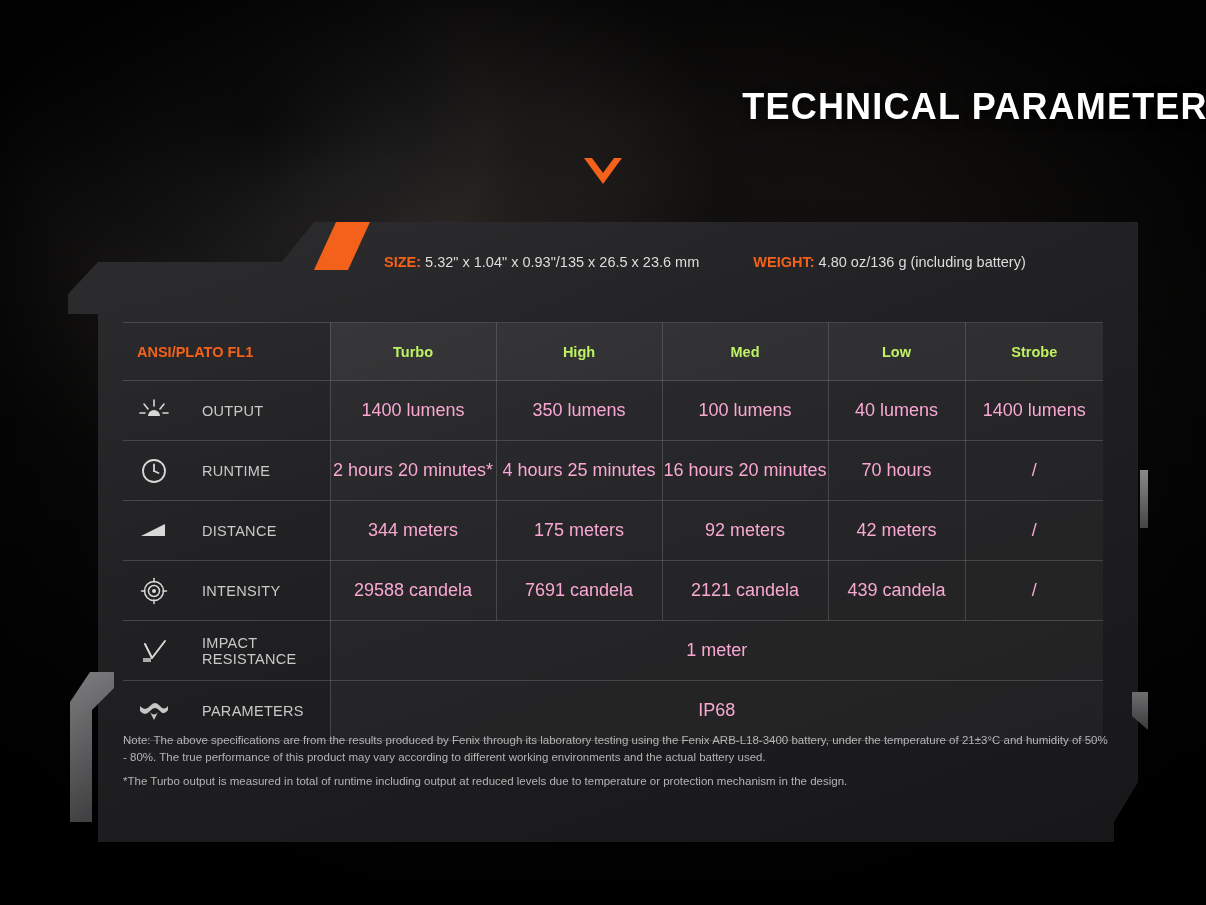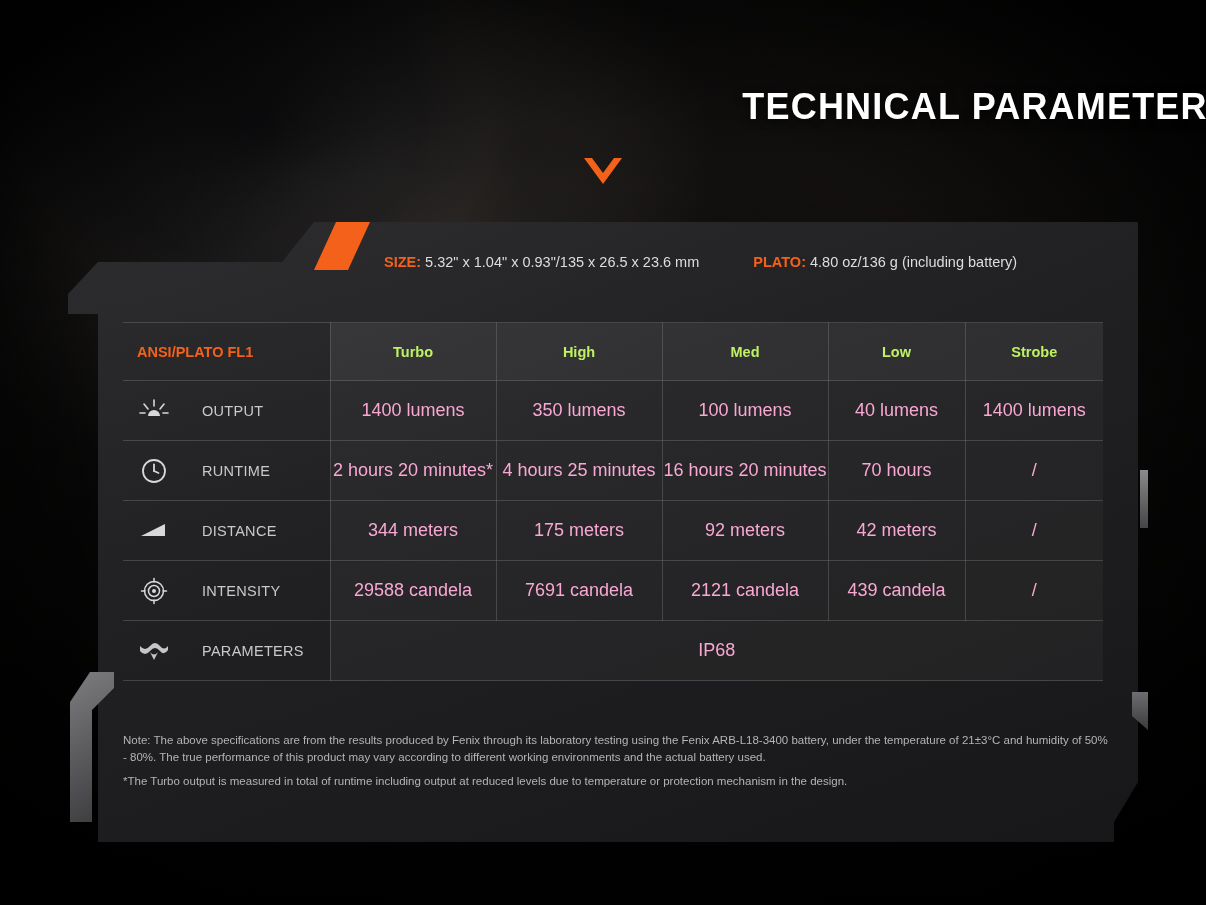--- a/index.html
+++ b/index.html
@@ -212,21 +212,21 @@
   <div class="panel-bg"></div>
   <div id="wedge"></div>
   <div class="deco" id="deco-right"></div>
   <div class="deco" id="deco-right2"></div>
   <div class="deco" id="deco-left"></div>
 
   <div id="sizerow">
     <span class="lbl">SIZE:</span>
     <span>5.32" x 1.04" x 0.93"/135 x 26.5 x 23.6 mm</span>
     <span class="gap"></span>
-    <span class="lbl">PLATO:</span>
+    <span class="lbl">WEIGHT:</span>
     <span>4.80 oz/136 g (including battery)</span>
   </div>
 
   <table id="table">
     <colgroup>
       <col style="width:207px">
       <col style="width:166px">
       <col style="width:166px">
       <col style="width:166px">
       <col style="width:137px">
@@ -324,20 +324,34 @@
             <span class="txt">INTENSITY</span>
           </div>
         </td>
         <td>29588 candela</td>
         <td>7691 candela</td>
         <td>2121 candela</td>
         <td>439 candela</td>
         <td class="lastcol">/</td>
       </tr>
 
+      <tr>
+        <td class="firstcol">
+          <div class="rowlabel">
+            <span class="ico">
+              <svg width="30" height="26" viewBox="0 0 30 26">
+                <path d="M6 6 L13 20 L26 3" stroke="#d8d8d8" stroke-width="2" fill="none" stroke-linecap="round" stroke-linejoin="round"></path>
+                <path d="M4 20 L12 20 L12 24 L4 24 Z" fill="#d8d8d8" opacity="0.75"></path>
+              </svg>
+            </span>
+            <span class="txt wide">IMPACT RESISTANCE</span>
+          </div>
+        </td>
+        <td class="lastcol" colspan="5">1 meter</td>
+      </tr>
 
       <tr>
         <td class="firstcol">
           <div class="rowlabel">
             <span class="ico">
               <svg width="32" height="22" viewBox="0 0 32 22">
                 <path d="M2 6 q5 6 10 0 q5 -6 10 0 q4 5 8 0 L30 10 q-4 6 -8 1 q-5 -6 -10 0 q-5 6 -10 0 Z" fill="#d8d8d8" opacity="0.9"></path>
                 <path d="M12 12 q4 5 8 0 L16 20 Z" fill="#d8d8d8" opacity="0.9"></path>
               </svg>
             </span>

